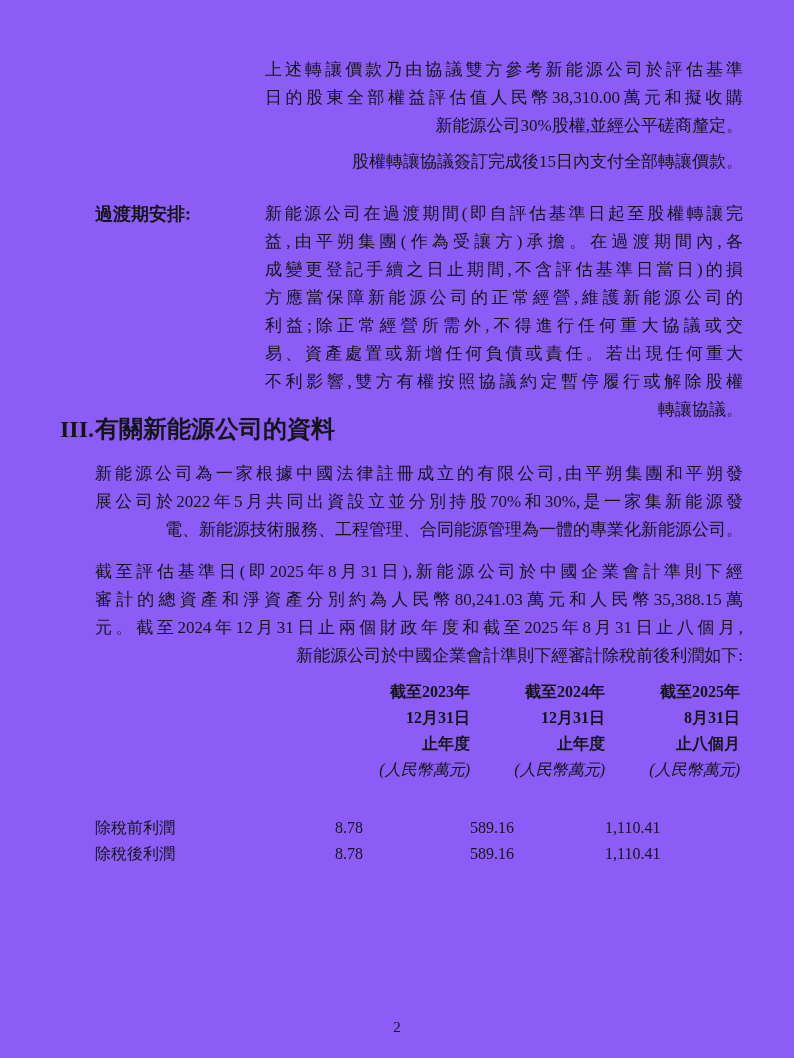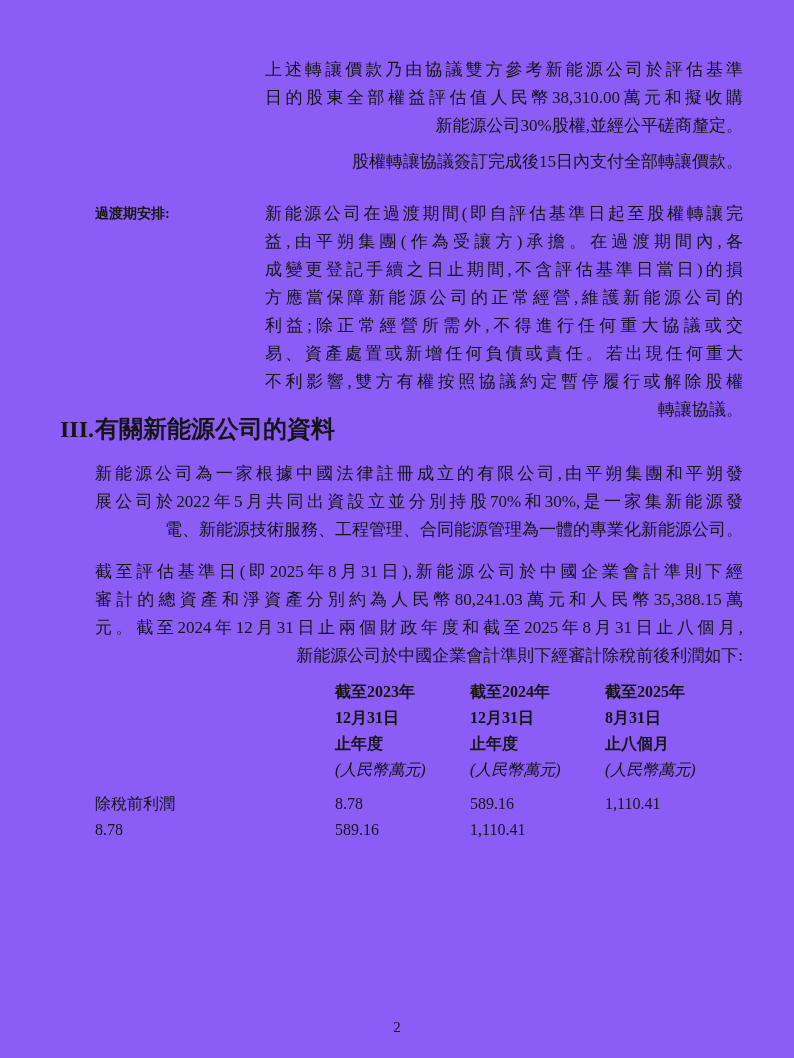--- a/index.html
+++ b/index.html
@@ -25,21 +25,21 @@
   .wide  { left: 95px;  width: 648px; }
   .jline {
     text-align: justify;
     text-align-last: justify;
   }
   .lline { text-align: right; }
   .side-label {
     position: absolute;
     left: 95px;
     top: 200px;
-    font-size: 14px;
+    font-size: 18px;
     line-height: 28px;
     font-weight: bold;
   }
   .heading {
     position: absolute;
     left: 60px;
     top: 415px;
     font-size: 24px;
     line-height: 28px;
     font-weight: bold;
@@ -54,28 +54,29 @@
     left: 95px;
     top: 679px;
     width: 645px;
     font-size: 16px;
   }
   .trow {
     display: grid;
     grid-template-columns: 240px 135px 135px 135px;
   }
   .hcell {
+    text-align: right;
     font-weight: bold;
     line-height: 26px;
   }
   .hcell .unit {
     font-style: italic;
     font-weight: normal;
   }
-  .body-rows { margin-top: 8px; }
+  .body-rows { margin-top: 32px; }
   .tcell {
     text-align: left;
     line-height: 26px;
   }
   .tcell.rowlabel { text-align: left; }
   .pagenum {
     position: absolute;
     top: 1016px;
     left: 0;
     width: 100%;
@@ -153,20 +154,21 @@
     </div>
 
     <div class="body-rows">
       <div class="trow">
         <div class="tcell rowlabel">除稅前利潤</div>
         <div class="tcell">8.78</div>
         <div class="tcell">589.16</div>
         <div class="tcell">1,110.41</div>
       </div>
       <div class="trow">
+        <div class="tcell rowlabel">除稅後利潤</div>
         <div class="tcell">8.78</div>
         <div class="tcell">589.16</div>
         <div class="tcell">1,110.41</div>
       </div>
     </div>
   </div>
 
   <div class="pagenum">2</div>
 
 </div>

